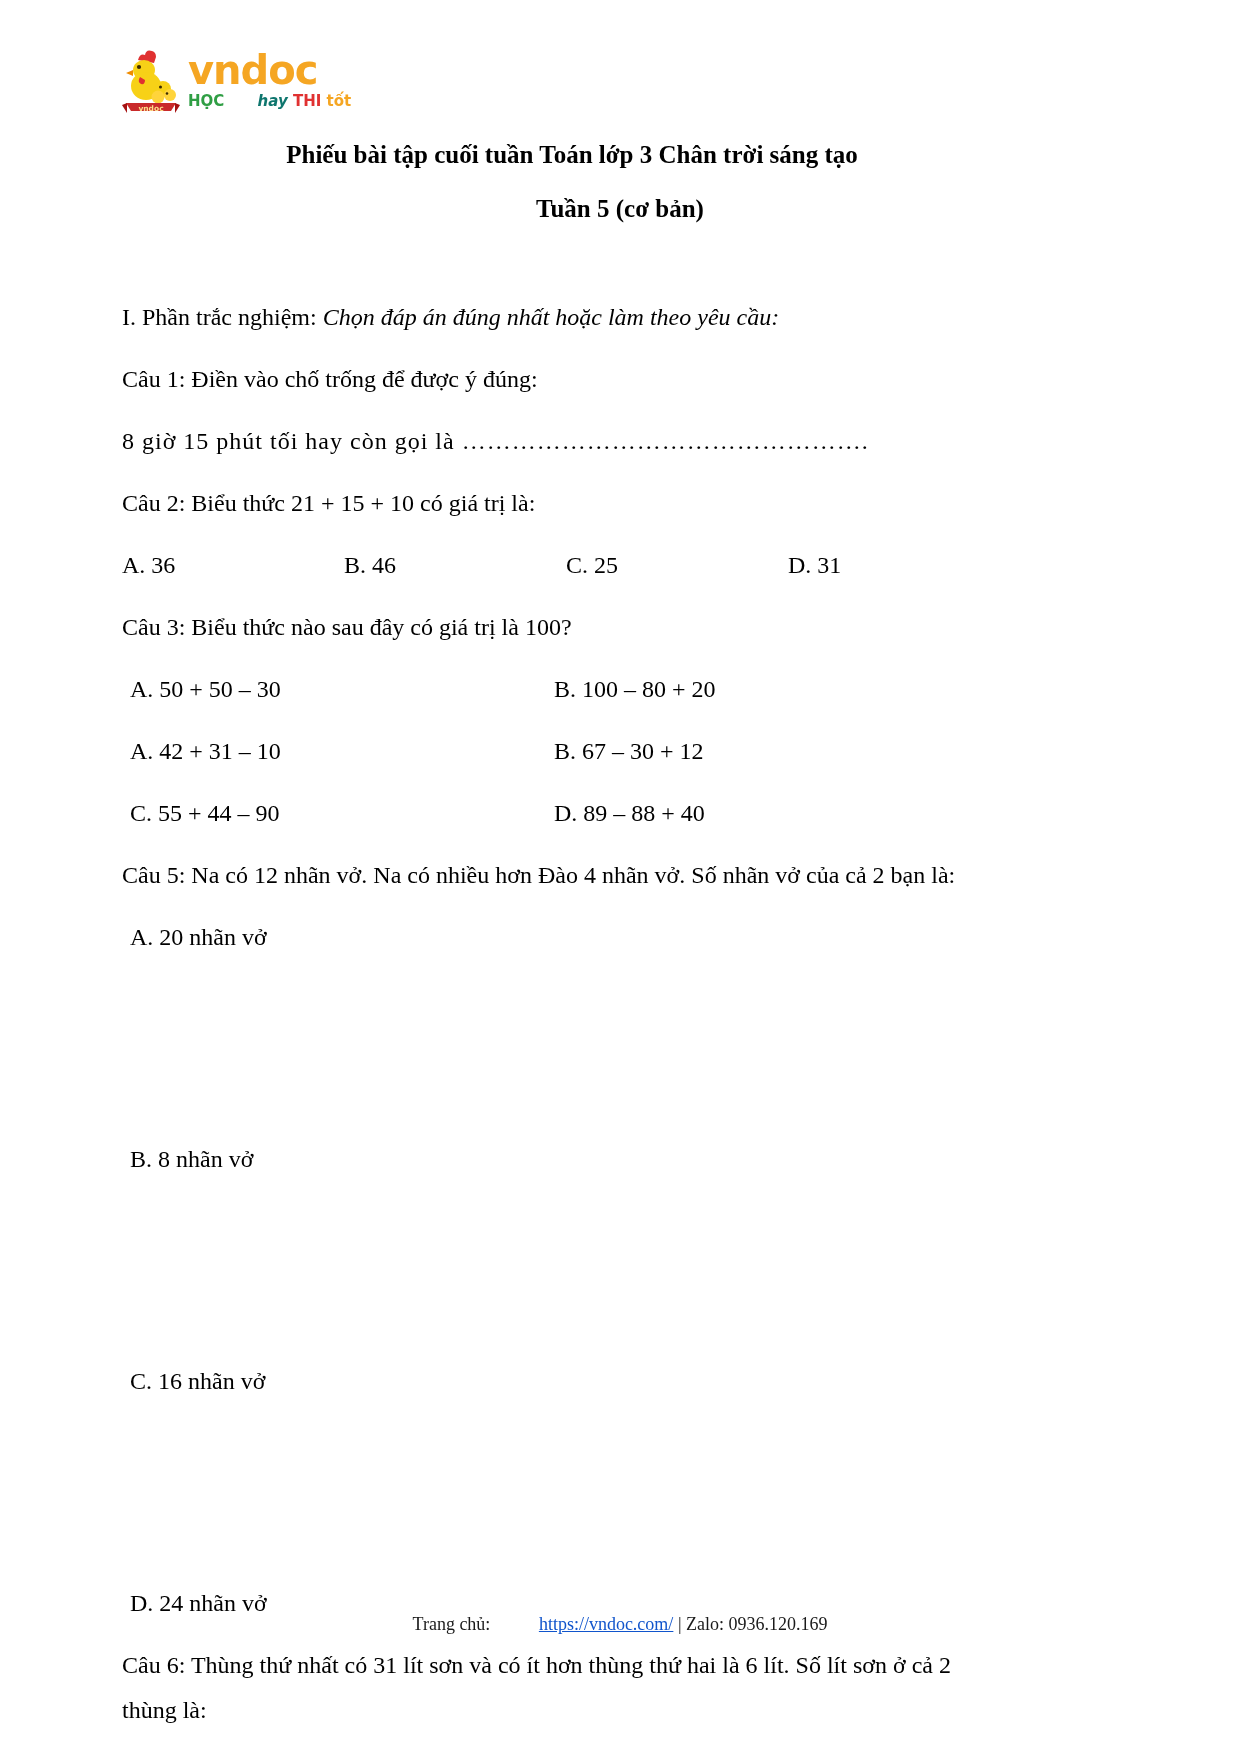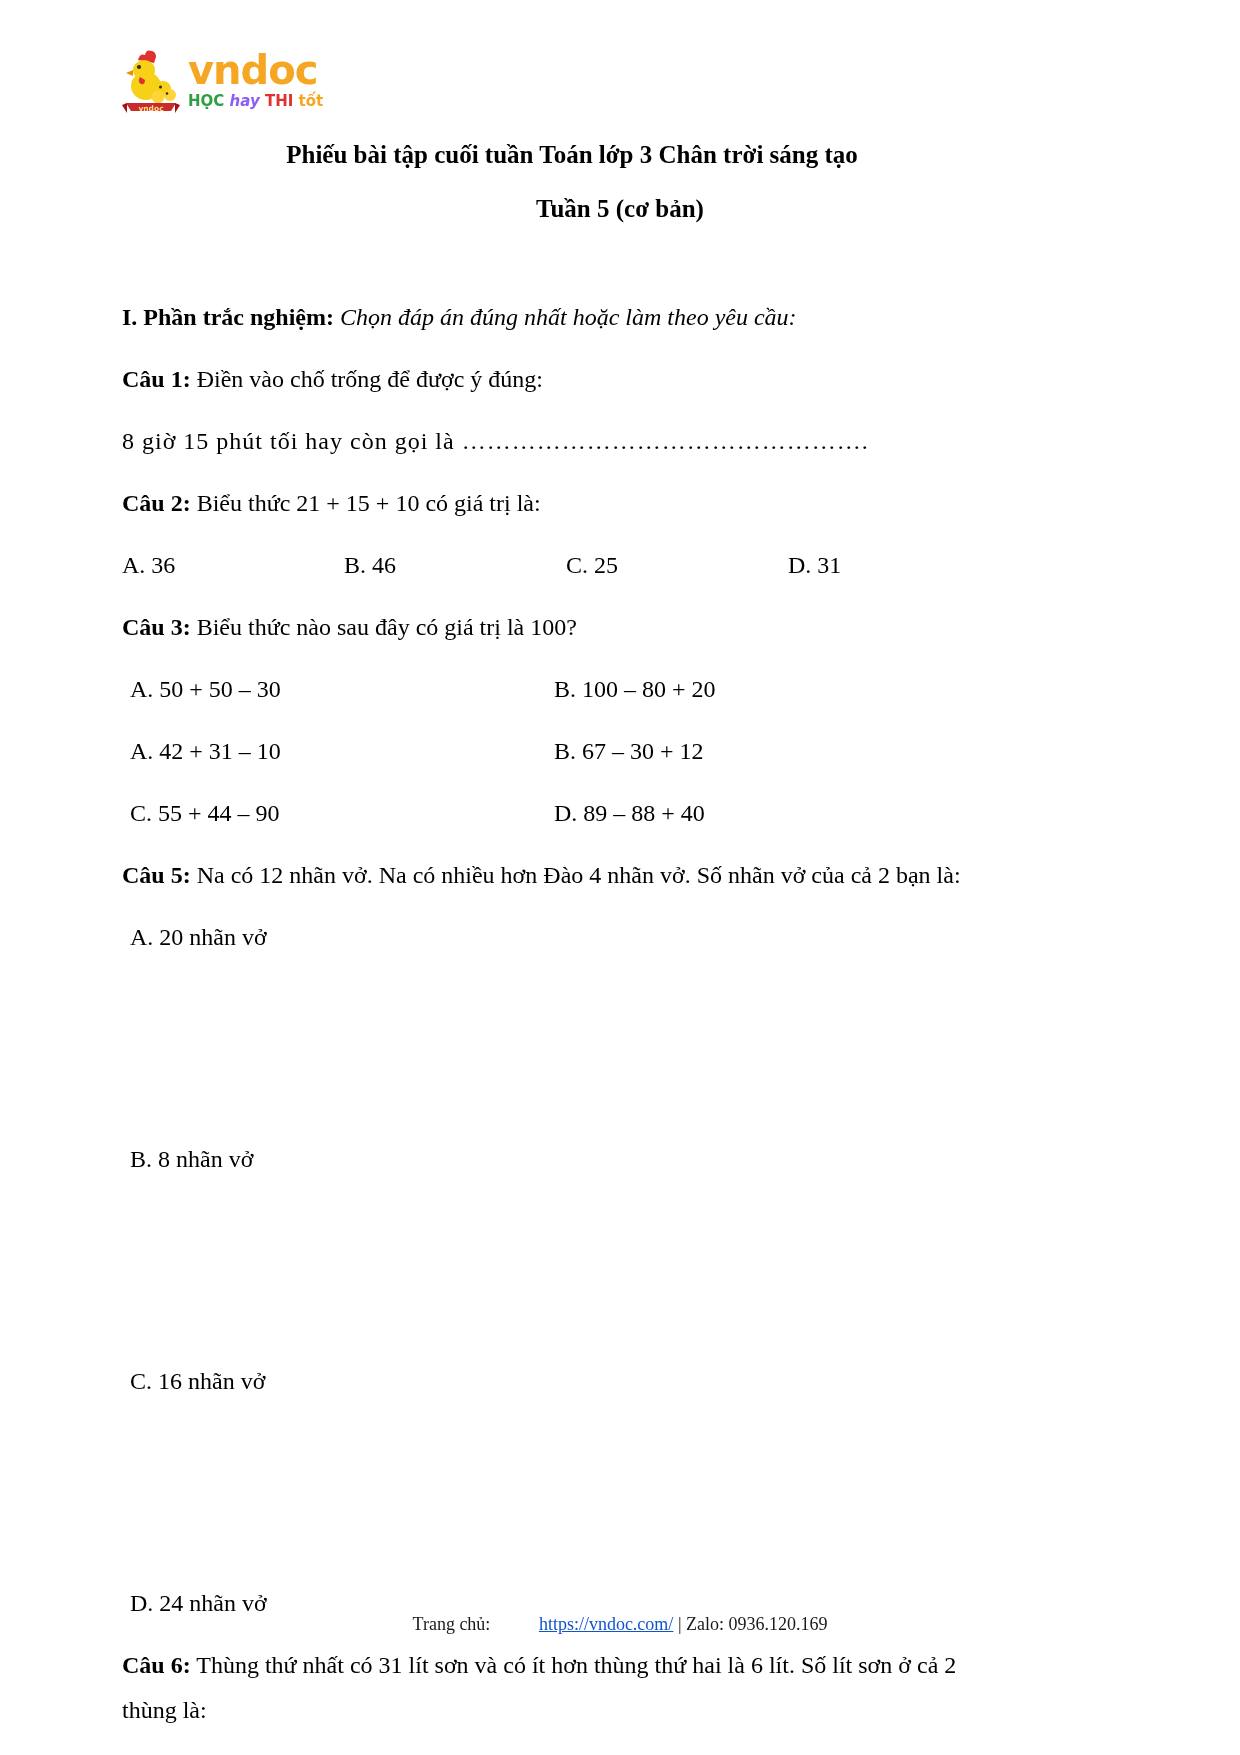--- a/index.html
+++ b/index.html
@@ -53,21 +53,21 @@
   }
   .logo-tag {
     font-family: "DejaVu Sans", sans-serif;
     font-weight: 700;
     font-size: 15px;
     line-height: 18px;
     margin-top: 2px;
     white-space: nowrap;
   }
   .tag-hoc { color: #2f9e44; }
-  .tag-hay { color: #8b5cf6; font-style: italic; }
+  .tag-hay { color: #0f766e; font-style: italic; margin-left: 28px; }
   .tag-thi { color: #e03131; }
   .tag-tot { color: #f5a623; }
 
   
   .doc-title {
     position: absolute;
     top: 138px;
     left: 0;
     width: 1144px;
     text-align: center;
@@ -92,21 +92,21 @@
     left: 122px;
     top: 295px;
     width: 880px;
   }
   .para {
     font-size: 24px;
     line-height: 45px;
     margin: 0 0 17px 0;
     text-align: left;
   }
-  .lbl { font-weight: 700; }
+  .lbl { font-weight: 400; }
   .ital { font-style: italic; margin-top: 8px; }
 
   .fillline {
     letter-spacing: 1px;
   }
 
   
   .opts-4 {
     display: flex;
     font-size: 24px;

